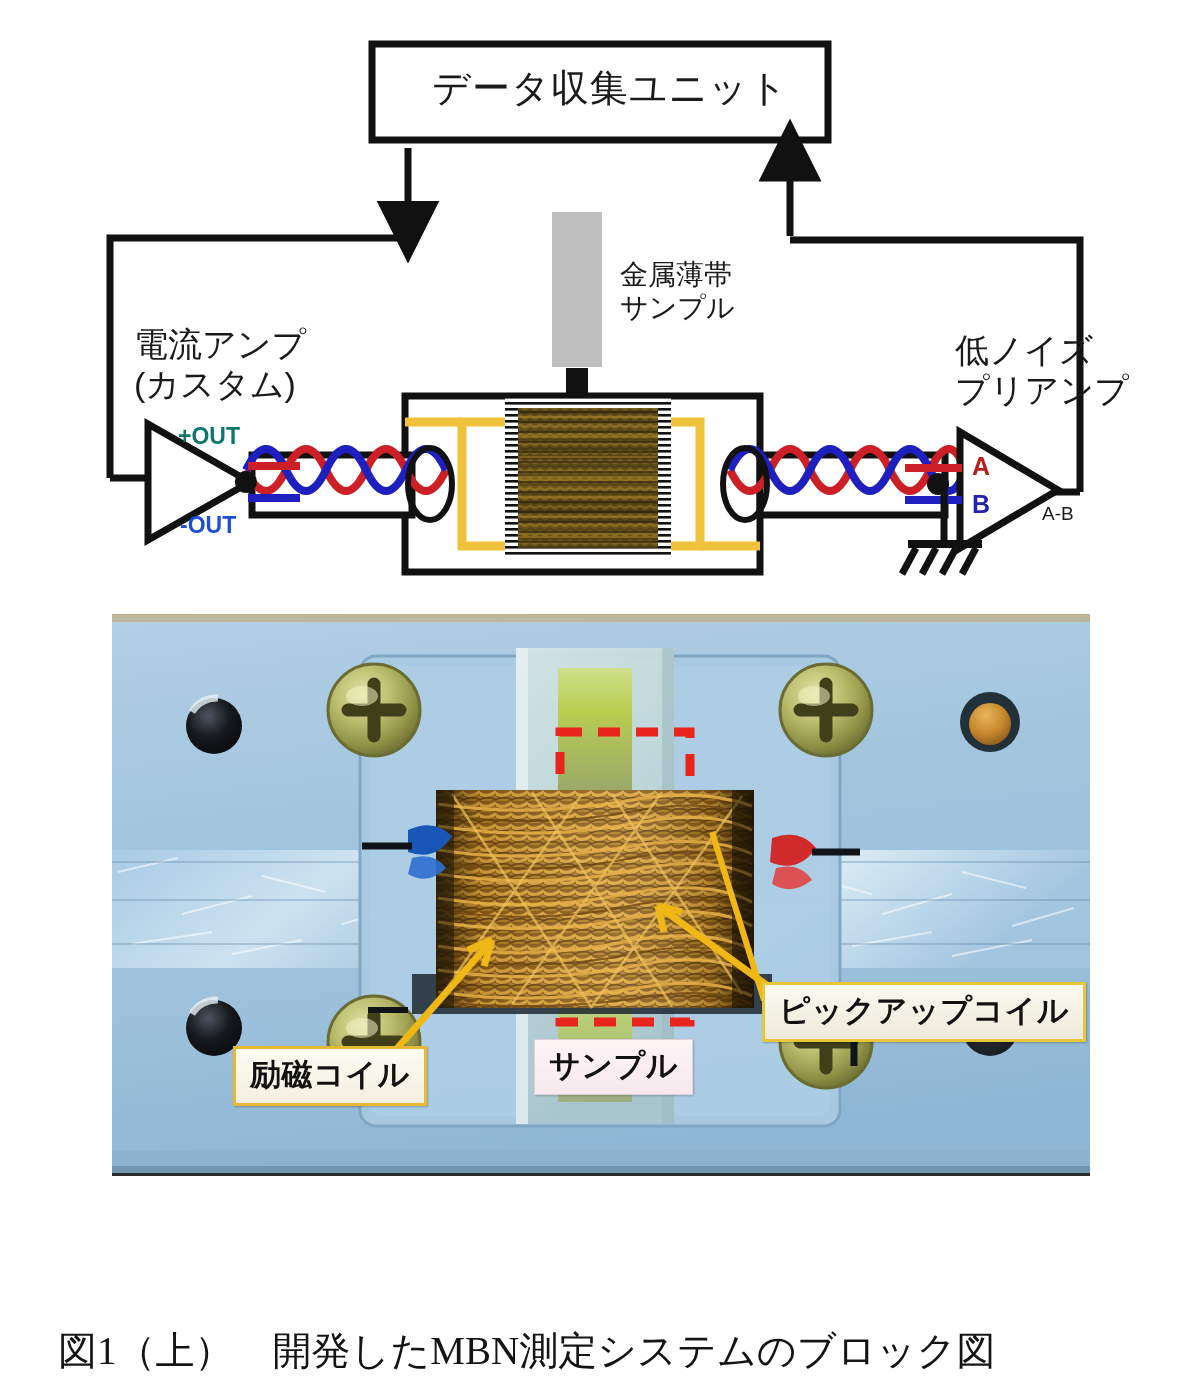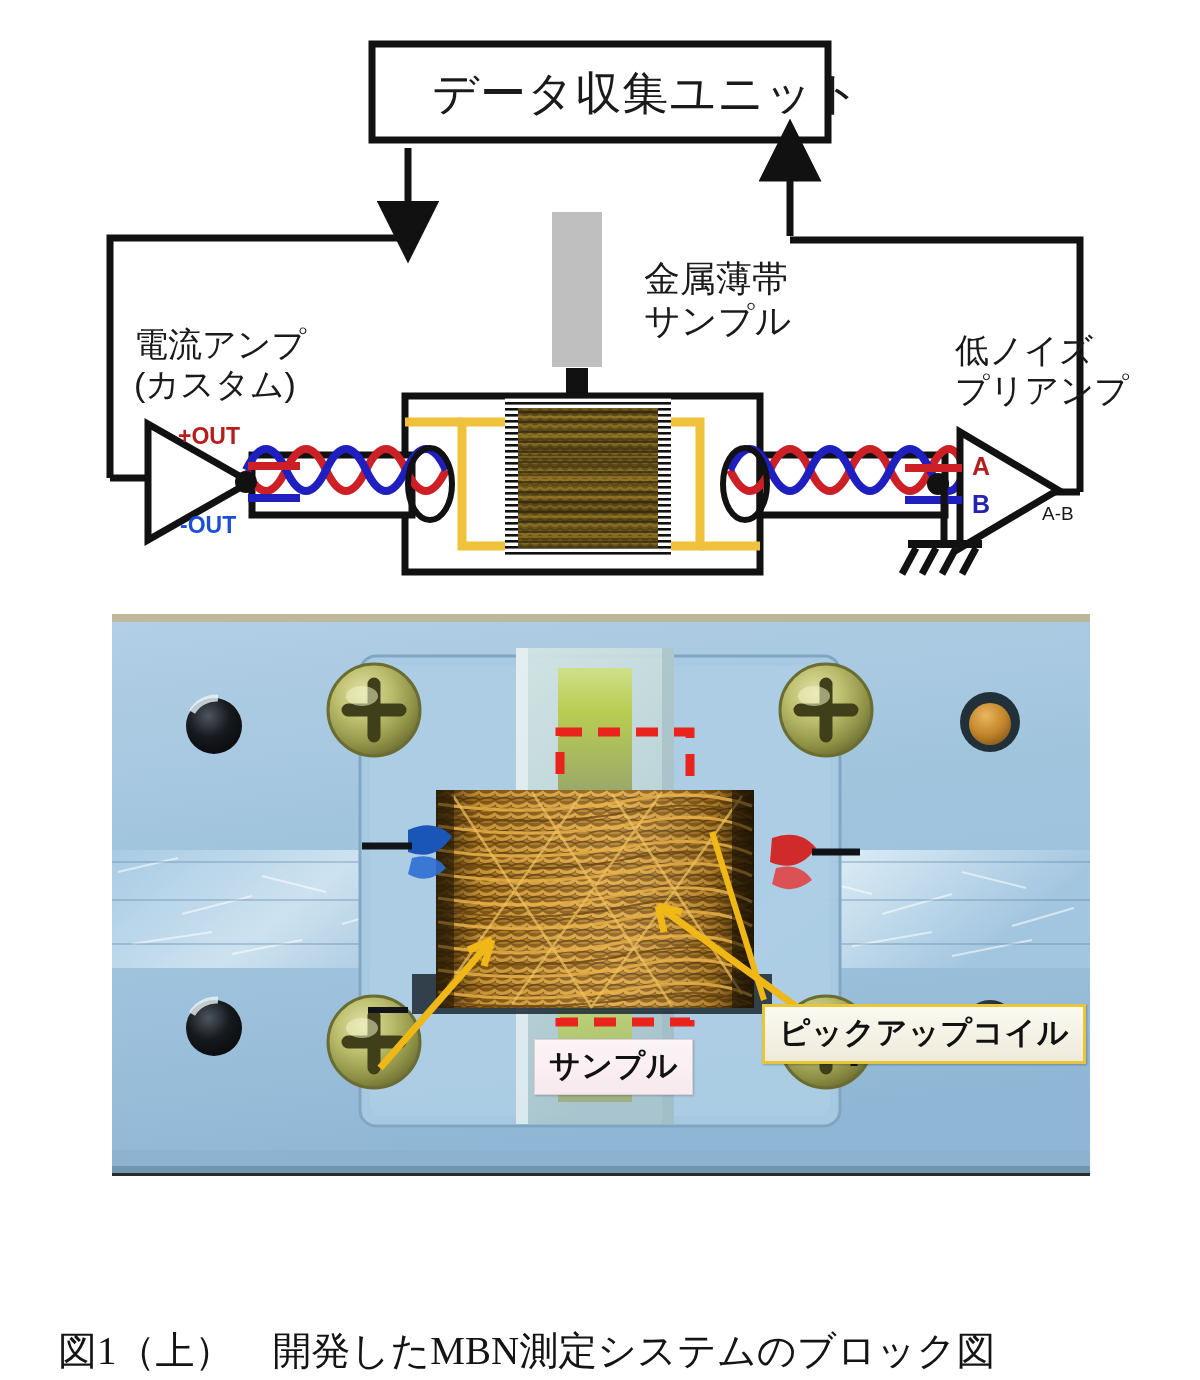--- a/index.html
+++ b/index.html
@@ -25,44 +25,44 @@
 
   .dlabel {
     position: absolute;
     font-family: "Liberation Sans", sans-serif;
     color: #1a1a1a;
     line-height: 1.18;
     white-space: pre;
   }
   #label-daq {
     left: 432px; top: 66px;
-    font-size: 46px;
+    font-size: 38px;
     letter-spacing: 1px;
   }
   #label-currentamp {
     left: 134px; top: 324px;
     font-size: 34px;
   }
   #label-preamp {
     left: 930px; top: 330px;
     font-size: 34px;
     margin-left: 25px;
   }
   #label-sample {
-    left: 644px; top: 258px;
-    font-size: 36px;
+    left: 620px; top: 258px;
+    font-size: 28px;
   }
   .pinlabel {
     position: absolute;
     font-family: "Liberation Sans", sans-serif;
     font-weight: bold;
     font-size: 23px;
     white-space: pre;
   }
-  #pin-plusout { left: 178px; top: 423px; color: #b91c1c; }
+  #pin-plusout { left: 178px; top: 423px; color: #0f766e; }
   #pin-minusout { left: 180px; top: 512px; color: #1d4ed8; }
   #pin-a { left: 972px; top: 452px; color: #b42020; font-size: 25px; }
   #pin-b { left: 972px; top: 490px; color: #2323b0; font-size: 25px; }
   #pin-amb { left: 1042px; top: 503px; color: #1a1a1a; font-weight: normal; font-size: 19px; }
 
   
   #photo {
     position: absolute;
     left: 112px; top: 614px;
     width: 978px; height: 562px;
@@ -88,21 +88,21 @@
     border: 3px solid #e8b832;
     box-shadow: 1px 1px 2px rgba(0,0,0,.25);
   }
   #plabel-sample {
     left: 422px; top: 425px;
     background: linear-gradient(#fdf4f6, #f7e9ee);
     border: 1px solid #ded0d6;
     box-shadow: 1px 1px 2px rgba(0,0,0,.2);
   }
   #plabel-pickup {
-    left: 650px; top: 390px;
+    left: 650px; top: 368px;
     background: linear-gradient(#fbfaf0, #eeeadb);
     border: 3px solid #e8c63a;
     box-shadow: 1px 1px 2px rgba(0,0,0,.25);
   }
 
   
   #caption {
     position: absolute;
     left: 58px; top: 1212px;
     width: 1100px;
@@ -443,20 +443,21 @@
       <g stroke="#f0b816" stroke-width="6" fill="none">
         <path d="M652,386 L600,218"></path>
       </g>
 
       <rect x="0" y="536" width="978" height="26" fill="#8cb2cf" opacity="0.85"></rect>
       <rect x="0" y="552" width="978" height="10" fill="#6a8ea8" opacity="0.8"></rect>
 
       <rect x="0" y="0" width="978" height="8" fill="#c8a55e" opacity="0.55"></rect>
     </svg>
 
+    <div class="photolabel" id="plabel-excite">励磁コイル</div>
     <div class="photolabel" id="plabel-sample">サンプル</div>
     <div class="photolabel" id="plabel-pickup">ピックアップコイル</div>
   </div>
 
   <div id="caption">
     <div id="caption-line1">図1（上）　開発したMBN測定システムのブロック図</div>
     
   </div>
 
 </div>

